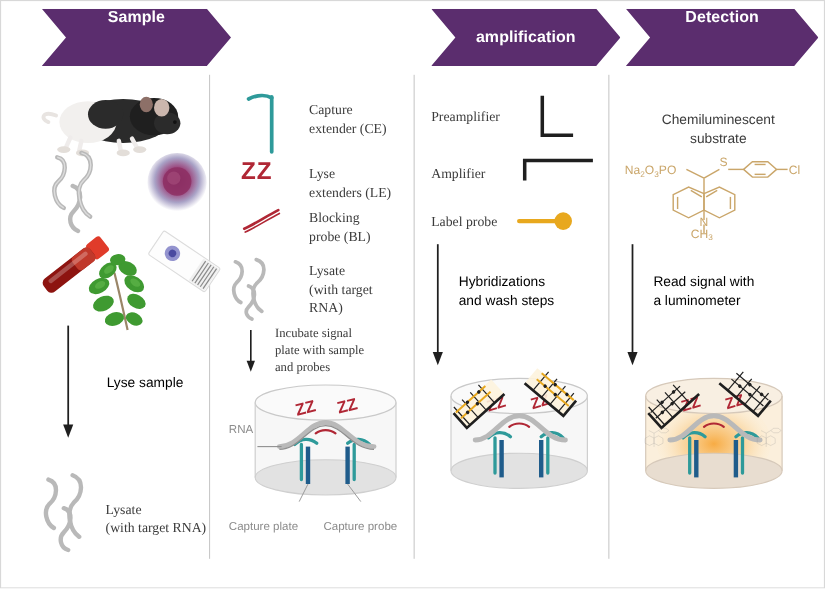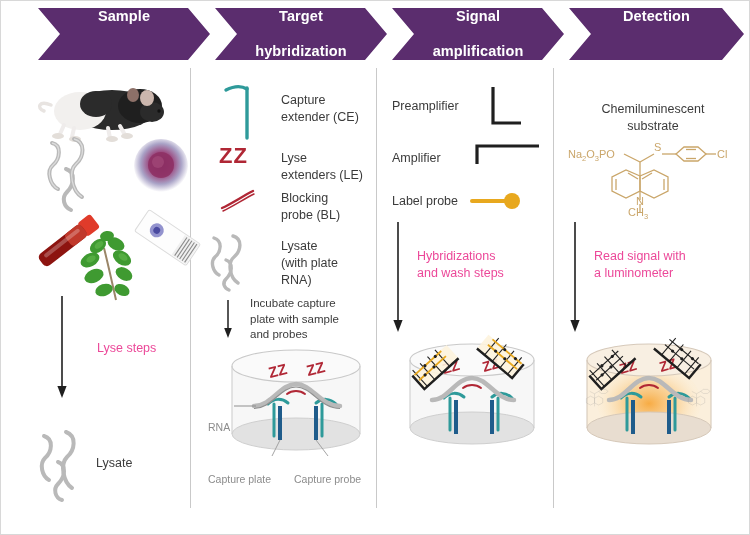--- a/index.html
+++ b/index.html
@@ -23,47 +23,41 @@
   .c3{left:392px;width:172px;
       clip-path:polygon(0 0, 150px 0, 172px 26px, 150px 52px, 0 52px, 22px 26px);}
   .c4{left:569px;width:175px;
       clip-path:polygon(0 0, 153px 0, 175px 26px, 153px 52px, 0 52px, 22px 26px);}
 
   
   .divider{position:absolute;top:68px;width:1px;height:440px;background:#c9c9c9;}
   .d1{left:190px;} .d2{left:376px;} .d3{left:553px;}
 
   
-  .lbl{position:absolute;font-size:12.5px;color:#3b3b3b;line-height:1.35;}
-  .lbl-gray{position:absolute;font-size:12.5px;color:#ec4899;line-height:1.35;}
+  .lbl{position:absolute;font-size:12.5px;color:#3b3b3b;line-height:1.35;font-family:Liberation Serif, serif;}
+  .lbl-gray{position:absolute;font-size:12.5px;color:#000000;line-height:1.35;}
   .lbl-small{position:absolute;font-size:10.5px;color:#8c8c8c;line-height:1.3;}
 
   svg{display:block;overflow:visible;}
   .abs{position:absolute;}
 </style>
 </head>
 <body>
 
 <div class="frame"></div>
 
 <div class="header">
   <div class="chev c1">
     <span>
       <span>Sample</span><br>
     </span>
   </div>
-  <div class="chev c2">
-    <span>
-      <span>Target</span><br>
-      <span>hybridization</span>
-    </span>
-  </div>
   <div class="chev c3">
     <span>
-      <span>Signal</span><br>
+      <br>
       <span>amplification</span>
     </span>
   </div>
   <div class="chev c4">
     <span>
         <span>Detection</span>
       </span>
   </div>
 </div>
 
@@ -156,31 +150,32 @@
     </g>
     <circle cx="24" cy="19" r="7" fill="#6f6fbe" opacity=".75"></circle>
     <circle cx="24" cy="19" r="3.4" fill="#4a4aa0"></circle>
   </g>
 </svg>
 
 <svg class="abs" style="left:55px;top:296px;" width="14" height="104">
   <line x1="7" y1="0" x2="7" y2="92" stroke="#1f1f1f" stroke-width="1.6"></line>
   <polygon points="7,102 2.4,90 11.6,90" fill="#1f1f1f"></polygon>
 </svg>
-<div class="lbl-gray" style="left:97px;top:340px;">Lyse steps</div>
+<div class="lbl-gray" style="left:97px;top:340px;">Lyse sample</div>
 
 <svg class="abs" style="left:36px;top:430px;" width="64" height="74">
   <g stroke="#b9b9b9" stroke-width="4" fill="none" stroke-linecap="round">
     <path d="M8 6 C18 9 16 22 9 28 C3 34 6 46 13 50"></path>
     <path d="M30 2 C41 6 39 20 31 27 C24 34 27 52 36 58"></path>
     <path d="M22 32 C31 35 29 47 22 54 C17 59 19 68 26 70"></path>
   </g>
 </svg>
 <div class="lbl" style="left:96px;top:455px;width:92px;">
   <span>Lysate</span><br>
+  <span>(with target RNA)</span>
 </div>
 
 <svg class="abs" style="left:224px;top:84px;" width="34" height="58">
   <path d="M2 6 C10 2 18 2 23 5" stroke="#2e9a9a" stroke-width="3.4" fill="none" stroke-linecap="round"></path>
   <line x1="23" y1="4" x2="23" y2="54" stroke="#2e9a9a" stroke-width="3.4" stroke-linecap="round"></line>
 </svg>
 <div class="lbl" style="left:281px;top:92px;width:106px;">
   <span>Capture</span><br>
   <span>extender (CE)</span>
 </div>
@@ -202,30 +197,30 @@
 
 <svg class="abs" style="left:208px;top:234px;" width="58" height="58">
   <g stroke="#b9b9b9" stroke-width="3.4" fill="none" stroke-linecap="round">
     <path d="M6 4 C15 7 13 18 7 23 C2 28 5 38 11 41"></path>
     <path d="M25 2 C35 5 33 17 26 23 C19 29 22 44 30 49"></path>
     <path d="M18 26 C26 29 24 39 18 45 C14 49 16 54 21 56"></path>
   </g>
 </svg>
 <div class="lbl" style="left:281px;top:238px;width:100px;">
   <span>Lysate</span><br>
-  <span>(with plate</span><br>
+  <span>(with target</span><br>
   <span>RNA)</span>
 </div>
 
 <svg class="abs" style="left:221px;top:300px;" width="14" height="40">
   <line x1="7" y1="0" x2="7" y2="30" stroke="#1f1f1f" stroke-width="1.5"></line>
   <polygon points="7,38 3.2,28 10.8,28" fill="#1f1f1f"></polygon>
 </svg>
 <div class="lbl" style="left:250px;top:296px;width:120px;font-size:11.5px;color:#3b3b3b;">
-  <span>Incubate capture</span><br>
+  <span>Incubate signal</span><br>
   <span>plate with sample</span><br>
   <span>and probes</span>
 </div>
 
 <svg class="abs" style="left:224px;top:348px;" width="154" height="120">
   <path d="M8 18 L8 86 A64 16 0 0 0 136 86 L136 18 Z" fill="#f4f4f4" opacity=".75"></path>
   <ellipse cx="72" cy="86" rx="64" ry="16" fill="#e2e2e2" stroke="#cfcfcf" stroke-width="1"></ellipse>
   <ellipse cx="72" cy="18" rx="64" ry="16" fill="#fafafa" stroke="#c9c9c9" stroke-width="1.1"></ellipse>
   <path d="M8 18 L8 86 M136 18 L136 86" stroke="#cfcfcf" stroke-width="1.1" fill="none"></path>
 
@@ -240,21 +235,21 @@
   <line x1="10" y1="58" x2="32" y2="58" stroke="#8f8f8f" stroke-width="1"></line>
 
   <path d="M63 46 C68 42 76 42 81 46" stroke="#b02735" stroke-width="2" fill="none" stroke-linecap="round"></path>
 
   <text x="46" y="30" font-family="Liberation Sans, sans-serif" font-size="15" font-weight="bold" fill="#b02735" transform="rotate(-14 46 30)">ZZ</text>
   <text x="84" y="28" font-family="Liberation Sans, sans-serif" font-size="15" font-weight="bold" fill="#b02735" transform="rotate(-14 84 28)">ZZ</text>
 
   <line x1="56" y1="92" x2="48" y2="108" stroke="#9a9a9a" stroke-width=".9"></line>
   <line x1="92" y1="92" x2="104" y2="108" stroke="#9a9a9a" stroke-width=".9"></line>
 </svg>
-<div class="lbl-small" style="left:208px;top:421px;">RNA</div>
+<div class="lbl-small" style="left:208px;top:385px;">RNA</div>
 <div class="lbl-small" style="left:208px;top:473px;">Capture plate</div>
 <div class="lbl-small" style="left:294px;top:473px;">Capture probe</div>
 
 <div class="lbl" style="left:392px;top:98px;">Preamplifier</div>
 <svg class="abs" style="left:487px;top:85px;" width="46" height="48">
   <path d="M6 2 L6 38 L34 38" stroke="#1f1f1f" stroke-width="3.2" fill="none"></path>
 </svg>
 
 <div class="lbl" style="left:392px;top:150px;">Amplifier</div>
 <svg class="abs" style="left:473px;top:138px;" width="72" height="32">

